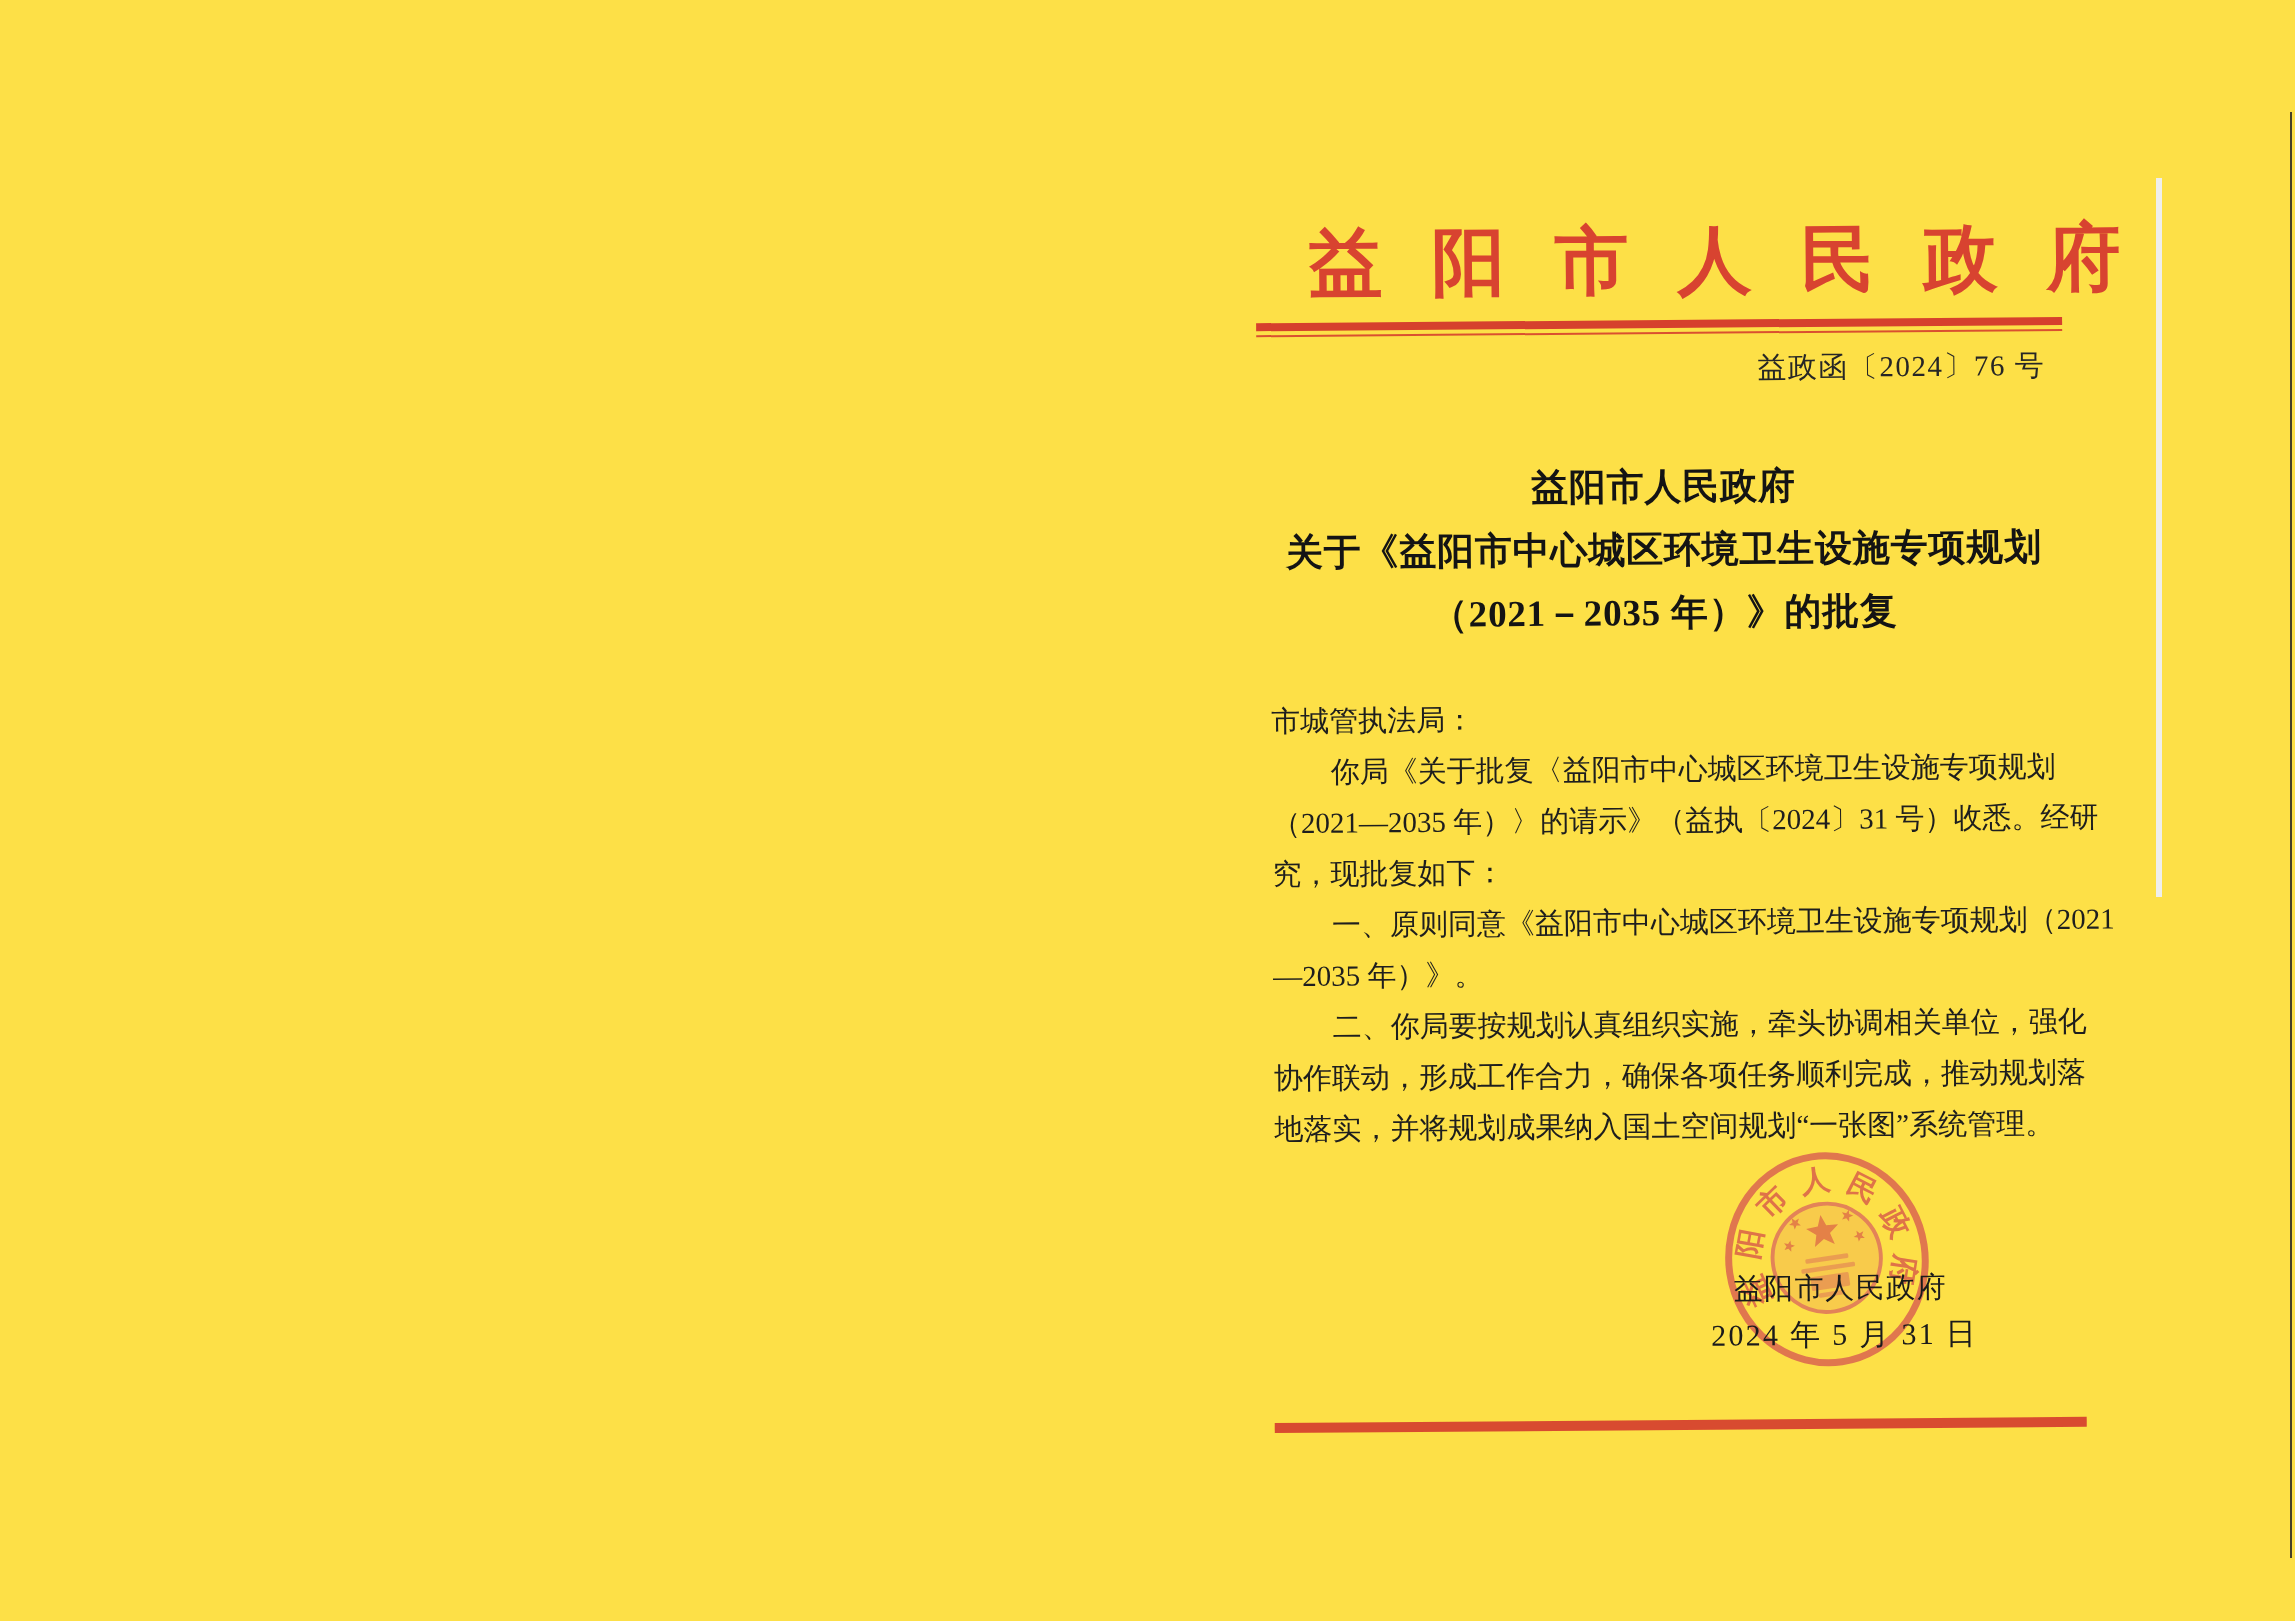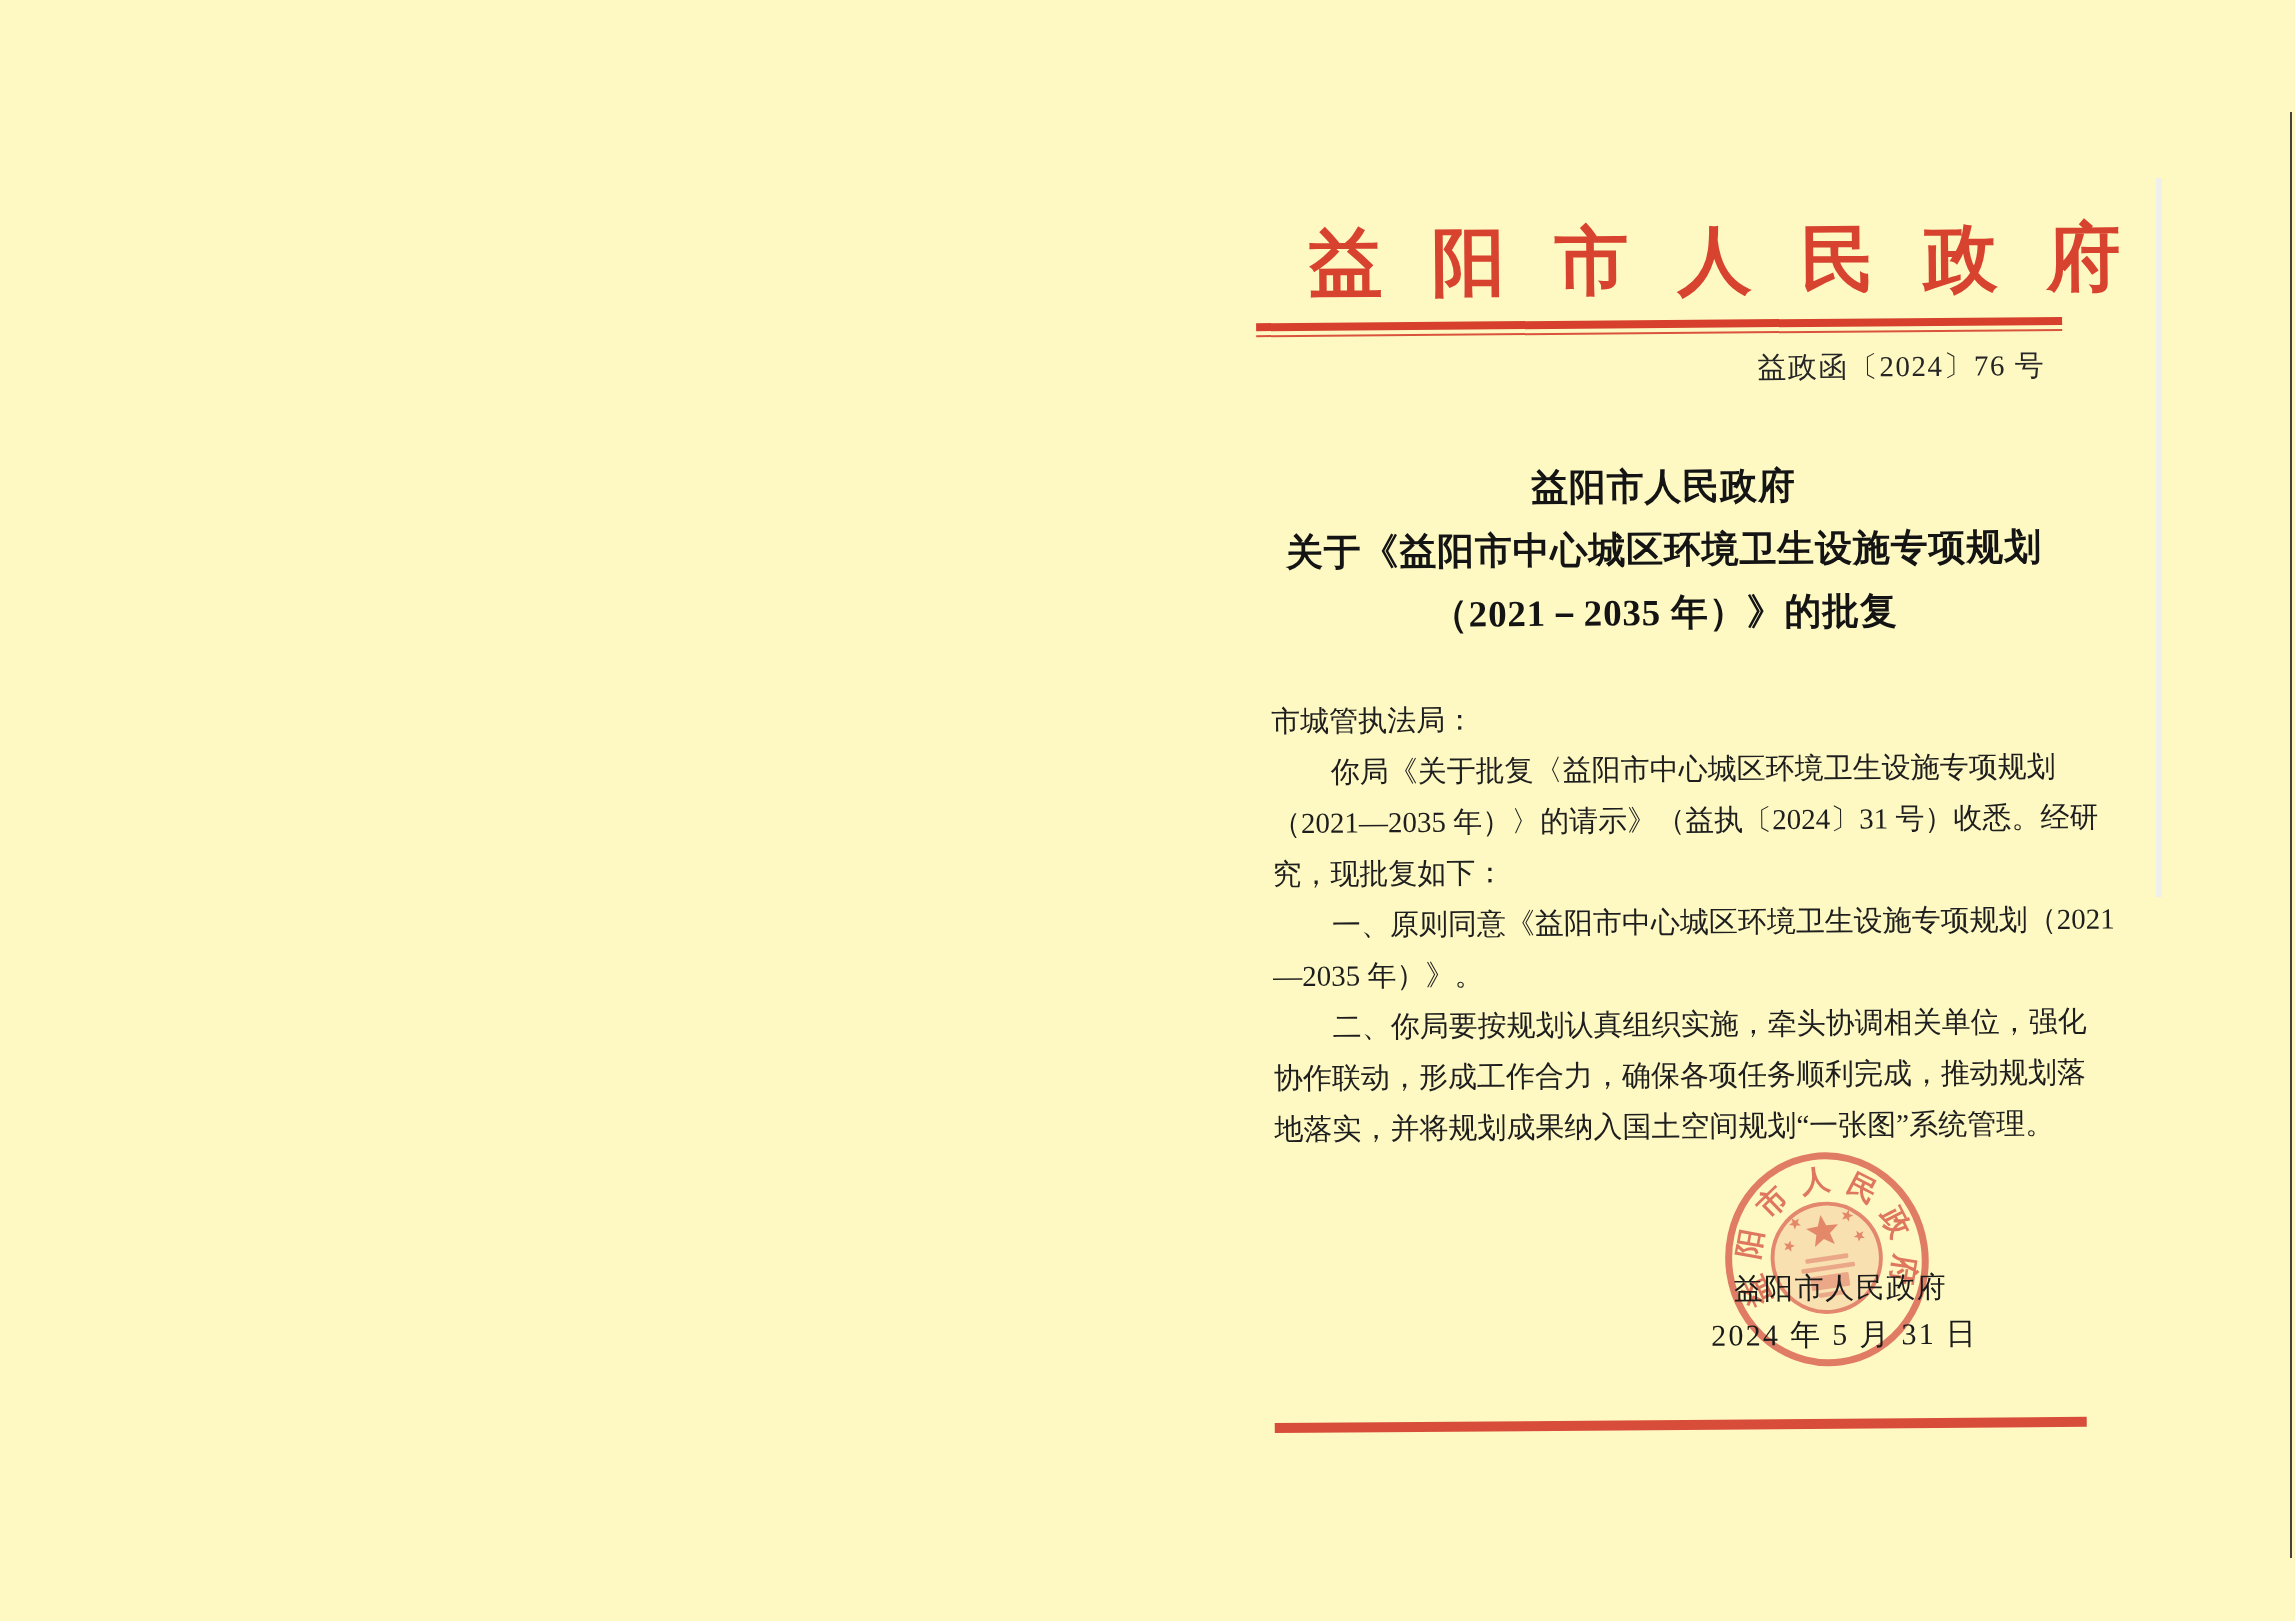--- a/index.html
+++ b/index.html
@@ -1,20 +1,20 @@
 <!DOCTYPE html>
 <html style="font-size:12.4px"><head>
 <meta charset="utf-8">
 <style>
   html, body { margin: 0; padding: 0; background: #ffffff; }
   #canvas {
     position: relative;
     width: 2295px;
     height: 1621px;
-    background: #fef9c3;
+    background: #fde047;
     overflow: hidden;
     font-family: "Liberation Serif", "DejaVu Serif", serif;
   }
   
   .document {
     position: absolute;
     inset: 0;
     transform: rotate(-0.45deg);
     transform-origin: 1670px 820px;
   }

